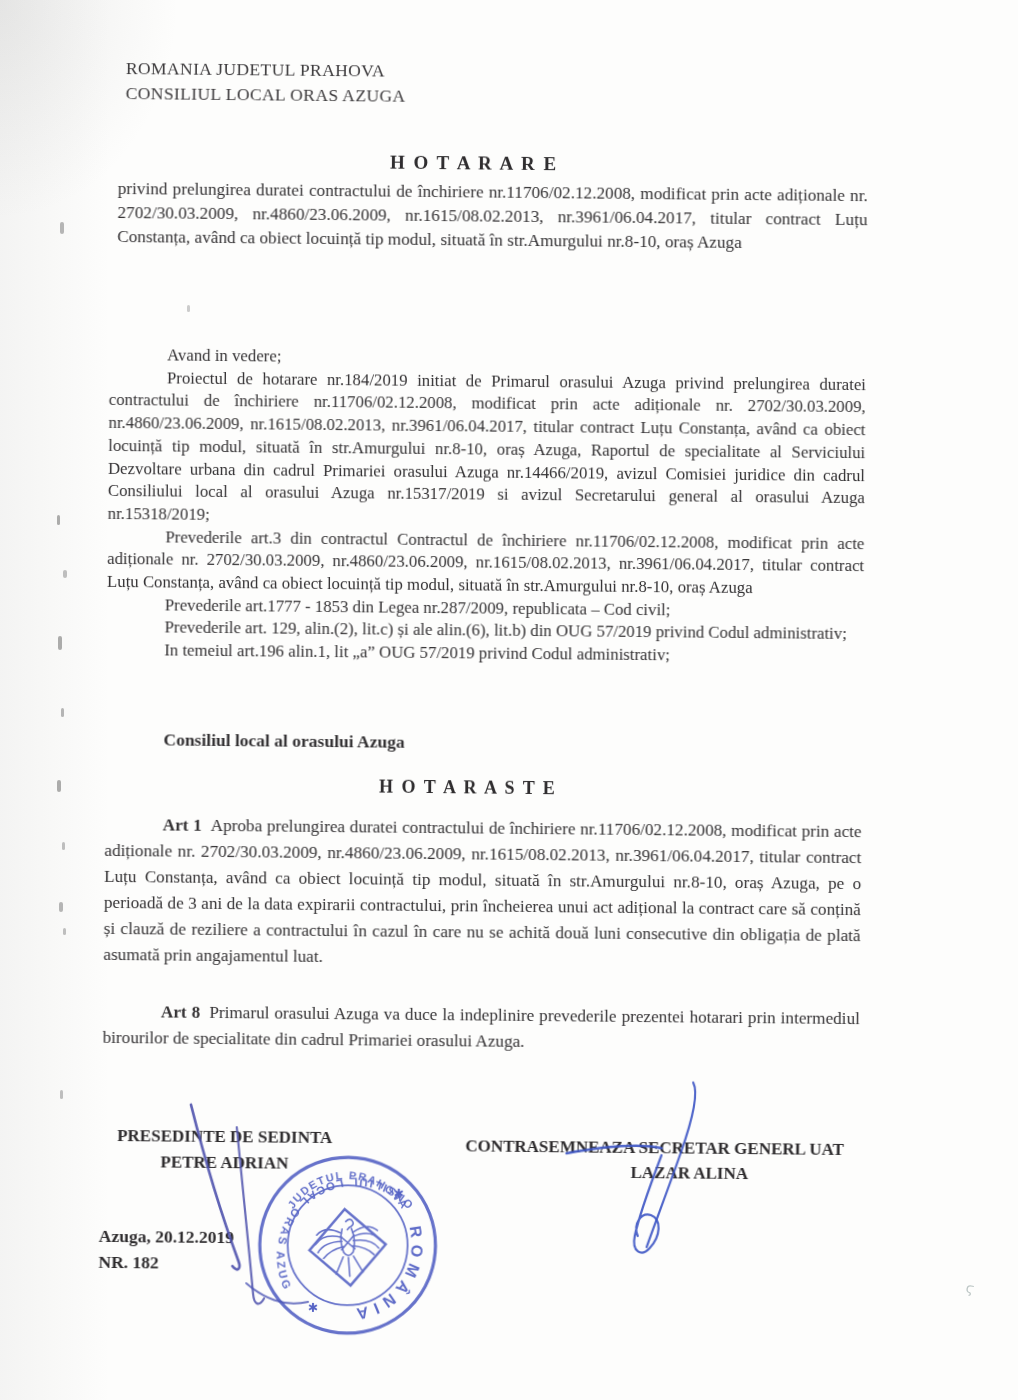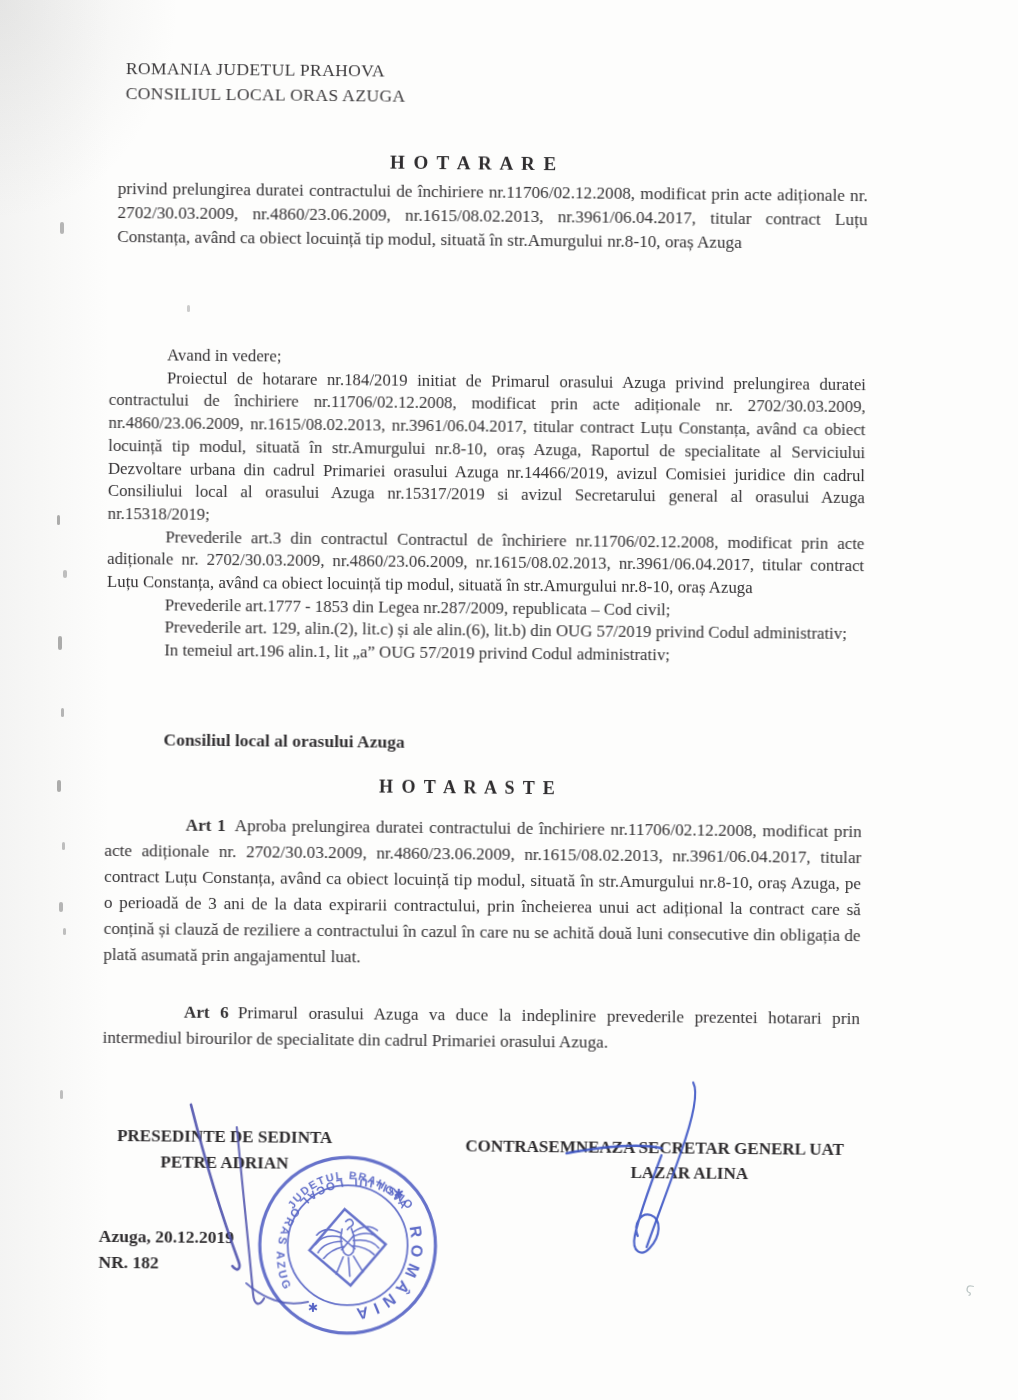--- a/index.html
+++ b/index.html
@@ -22,21 +22,21 @@
   .subtitle{left:119px;top:177px;width:750px;font-size:17.2px;line-height:24.2px;
     text-align:justify;}
   .consider{left:112px;top:344px;width:757px;font-size:16.8px;line-height:22.7px;text-align:justify;}
   .consider p{margin:0;text-indent:58px;}
   .council{left:112px;top:729px;width:757px;font-weight:bold;font-size:17.5px;text-indent:58px;}
   .decides{left:280px;top:774px;width:390px;text-align:center;font-weight:bold;
     font-size:18px;letter-spacing:2px;color:#2f2d2f;}
   .artblock{left:112px;top:812px;width:757px;font-size:17.2px;line-height:26px;text-align:justify;}
   .artblock p{margin:0;text-indent:58px;}
   .art2{top:999px;}
-  .art-label{margin-right:9px;margin-left:23px;}
+  .art-label{margin-right:9px;}
   .sig-left{left:100px;top:1123px;width:270px;text-align:center;font-weight:bold;
     font-size:17px;line-height:26px;color:#2e2c2e;}
   .sig-right{left:450px;top:1130px;width:430px;text-align:center;font-weight:bold;
     font-size:17px;line-height:25px;color:#2e2c2e;}
   .sig-right .name{text-indent:70px;}
   .footer{left:110px;top:1223px;font-weight:bold;font-size:17.5px;line-height:26px;color:#2e2c2e;}
   .stamp{left:266px;top:1150px;opacity:.92;mix-blend-mode:multiply;}
   .ink{left:0;top:0;pointer-events:none;}
   .smudge{position:absolute;background:#3a3a3a;border-radius:2px;filter:blur(.6px);}
   .mark-a{left:187px;top:305px;width:3px;height:7px;background:#9b9b9b;opacity:.5;border-radius:2px;position:absolute;}
@@ -71,21 +71,21 @@
 
   <div class="abs council">Consiliul local al orasului Azuga</div>
 
   <div class="abs decides">H O T A R A S T E</div>
 
   <div class="abs artblock">
     <p><b class="art-label">Art 1</b><span>Aproba prelungirea duratei contractului de închiriere nr.11706/02.12.2008, modificat prin acte adiționale nr. 2702/30.03.2009, nr.4860/23.06.2009, nr.1615/08.02.2013, nr.3961/06.04.2017, titular contract Luțu Constanța, având ca obiect locuință tip modul, situată în str.Amurgului nr.8-10, oraș Azuga, pe o perioadă de 3 ani de la data expirarii contractului, prin încheierea unui act adițional la contract care să conțină și clauză de reziliere a contractului în cazul în care nu se achită două luni consecutive din obligația de plată asumată prin angajamentul luat.</span></p>
   </div>
 
   <div class="abs artblock art2">
-    <p><b class="art-label">Art 6</b><span>Primarul orasului Azuga va duce la indeplinire prevederile prezentei hotarari prin intermediul birourilor de specialitate din cadrul Primariei orasului Azuga.</span></p>
+    <p><b class="art-label">Art 8</b><span>Primarul orasului Azuga va duce la indeplinire prevederile prezentei hotarari prin intermediul birourilor de specialitate din cadrul Primariei orasului Azuga.</span></p>
   </div>
 
   <div class="abs sig-left">
     <div>PRESEDINTE DE SEDINTA</div>
     <div>PETRE  ADRIAN</div>
   </div>
 
   <div class="abs sig-right">
     <div>CONTRASEMNEAZA SECRETAR GENERL UAT</div>
     <div class="name">LAZAR  ALINA</div>

